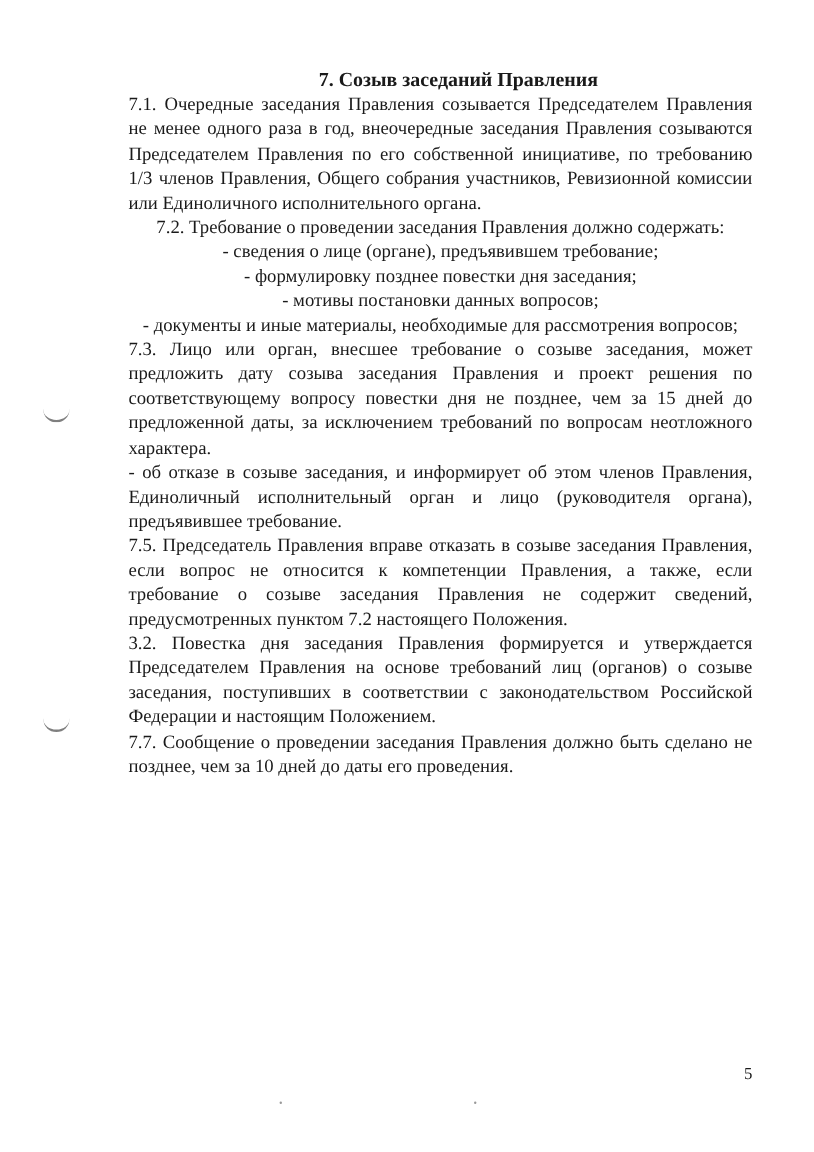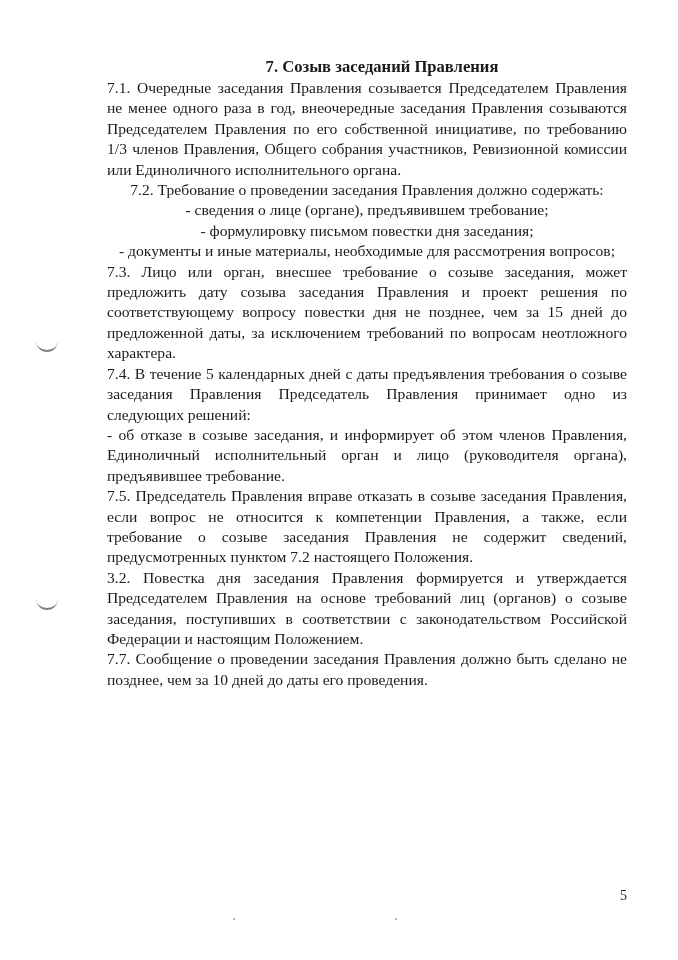--- a/index.html
+++ b/index.html
@@ -39,24 +39,24 @@
 
 <div class="page">
   <div class="punch p1"></div>
   <div class="punch p2"></div>
 
   <div class="content">
     <h2 class="title">7. Созыв заседаний Правления</h2>
     <p class="p">7.1. Очередные заседания Правления созывается Председателем Правления не менее одного раза в год, внеочередные заседания Правления созываются Председателем Правления по его собственной инициативе, по требованию 1/3 членов Правления, Общего собрания участников, Ревизионной комиссии или Единоличного исполнительного органа.</p>
     <p class="p left">7.2. Требование о проведении заседания Правления должно содержать:</p>
     <p class="p left">- сведения о лице (органе), предъявившем требование;</p>
-    <p class="p left">- формулировку письмом повестки дня заседания;</p>
+    <p class="p left">- формулировку позднее повестки дня заседания;</p>
+    <p class="p left">- мотивы постановки данных вопросов;</p>
     <p class="p left">- документы и иные материалы, необходимые для рассмотрения вопросов;</p>
     <p class="p">7.3. Лицо или орган, внесшее требование о созыве заседания, может предложить дату созыва заседания Правления и проект решения по соответствующему вопросу повестки дня не позднее, чем за 15 дней до предложенной даты, за исключением требований по вопросам неотложного характера.</p>
-    <p class="p">7.4. В течение 5 календарных дней с даты предъявления требования о созыве заседания Правления Председатель Правления принимает одно из следующих решений:</p>
     <p class="p">- об отказе в созыве заседания, и информирует об этом членов Правления, Единоличный исполнительный орган и лицо (руководителя органа), предъявившее требование.</p>
     <p class="p">7.5. Председатель Правления вправе отказать в созыве заседания Правления, если вопрос не относится к компетенции Правления, а также, если требование о созыве заседания Правления не содержит сведений, предусмотренных пунктом 7.2 настоящего Положения.</p>
     <p class="p">3.2. Повестка дня заседания Правления формируется и утверждается Председателем Правления на основе требований лиц (органов) о созыве заседания, поступивших в соответствии с законодательством Российской Федерации и настоящим Положением.</p>
     <p class="p">7.7. Сообщение о проведении заседания Правления должно быть сделано не позднее, чем за 10 дней до даты его проведения.</p>
   </div>
 
   <div class="page-number">5</div>
   <div class="dot" style="left:233px;top:918px;"></div>
   <div class="dot" style="left:395px;top:918px;"></div>
 </div>

